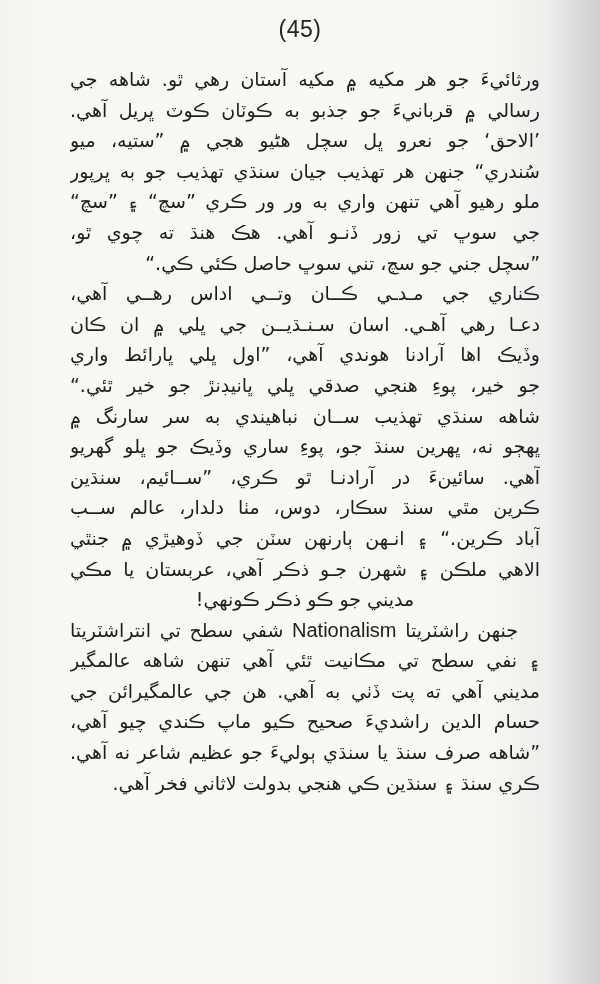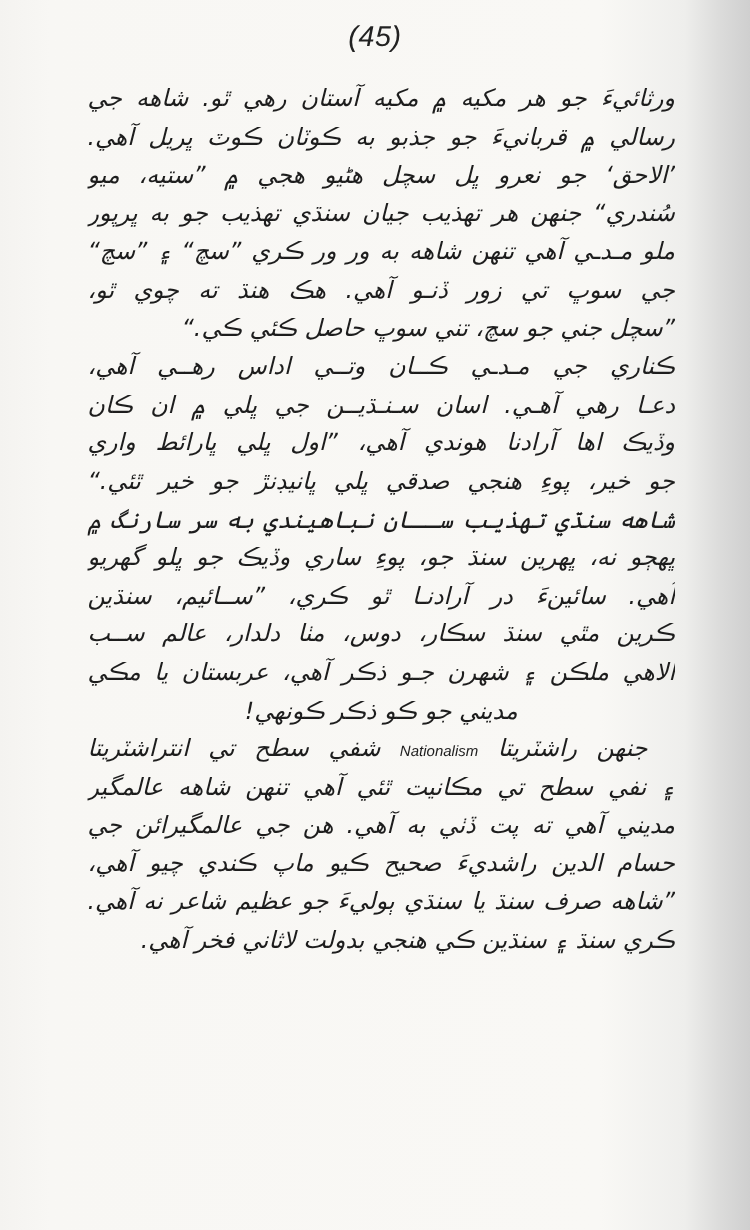--- a/index.html
+++ b/index.html
@@ -20,21 +20,20 @@
       left: 0; top: 0;
       width: 600px; height: 984px;
       background:
         linear-gradient(to right,
           #f4f3f0 0px,
           #f8f7f4 40px,
           #f9f8f5 480px,
           #eeeeec 548px,
           #dcdcdb 575px,
           #cfcfcf 600px);
-      font-style: italic;
     }
     .page-number {
       position: absolute;
       top: 16px;
       left: 0;
       width: 600px;
       text-align: center;
       font-family: "Liberation Sans", sans-serif;
       font-size: 23px;
       letter-spacing: 0.5px;
@@ -65,45 +64,46 @@
     .line.indent {
       padding-right: 22px;
     }
     .line.center-short {
       text-align-last: center;
     }
     .latin {
       font-family: "Liberation Sans", sans-serif;
       direction: ltr;
       unicode-bidi: embed;
-      font-size: 12px;
+      font-size: 20px;
     }
   </style>
 </head>
 <body>
 
 <div class="page">
   <div class="page-number">(45)</div>
 
   <div class="text-block">
     <span class="line">ورثائيءَ جو هر مکيه ۾ مکيه آستان رهي ٿو. شاهه جي</span>
     <span class="line">رسالي ۾ قربانيءَ جو جذبو به ڪوٽان ڪوٽ ڀريل آهي.</span>
     <span class="line">’الاحق‘ جو نعرو ڀل سچل هڻيو هجي ۾ ”ستيه، ميو</span>
     <span class="line">سُندري“ جنهن هر تهذيب جيان سنڌي تهذيب جو به ڀرپور</span>
-    <span class="line">ملو مـدـي آهي تنهن شاهه به ور ور ڪري ”سچ“ ۽ ”سچ“</span>
+    <span class="line">ملو رهيو آهي تنهن واري به ور ور ڪري ”سچ“ ۽ ”سچ“</span>
     <span class="line">جي سوڀ تي زور ڏنـو آهي. هڪ هنڌ ته چوي ٿو،</span>
     <span class="line last">”سچل جني جو سچ، تني سوڀ حاصل ڪئي ڪي.“</span>
     <span class="line">ڪناري جي مـدـي ڪــان وتــي اداس رهــي آهي،</span>
     <span class="line">دعـا رهي آهـي. اسان سـنـڌيــن جي ڀلي ۾ ان ڪان</span>
     <span class="line">وڏيڪ اها آرادنا هوندي آهي، ”اول ڀلي ڀارائط واري</span>
     <span class="line">جو خير، پوءِ هنجي صدقي ڀلي ڀانيڊنڙ جو خير ٿئي.“</span>
     <span class="line">شاهه سنڌي تهذيب ســان نباهيندي به سر سارنگ ۾</span>
     <span class="line">ڀهڄو نه، ڀهرين سنڌ جو، پوءِ ساري وڏيڪ جو ڀلو گهريو</span>
     <span class="line">آهي. سائينءَ در آرادنـا ٿو ڪري، ”ســائيم، سنڌين</span>
     <span class="line">ڪرين مٿي سنڌ سڪار، دوس، مٺا دلدار، عالم ســب</span>
+    <span class="line">آباد ڪرين.“ ۽ انـهن ٻارنهن سٽن جي ڏوهيڙي ۾ جنٿي</span>
     <span class="line">الاهي ملڪن ۽ شهرن جـو ذڪر آهي، عربستان يا مڪي</span>
     <span class="line center-short">مديني جو ڪو ذڪر ڪونهي!</span>
     <span class="line indent"><span>جنهن راشٽريتا <span class="latin">Nationalism</span> شفي سطح تي انتراشٽريتا</span></span>
     <span class="line">۽ نفي سطح تي مڪانيت ٿئي آهي تنهن شاهه عالمگير</span>
     <span class="line">مديني آهي ته پت ڏٺي به آهي. هن جي عالمگيرائن جي</span>
     <span class="line">حسام الدين راشديءَ صحيح ڪيو ماپ ڪندي چيو آهي،</span>
     <span class="line">”شاهه صرف سنڌ يا سنڌي ٻوليءَ جو عظيم شاعر نه آهي.</span>
     <span class="line last">ڪري سنڌ ۽ سنڌين ڪي هنجي بدولت لاثاني فخر آهي.</span>
   </div>
 </div>

